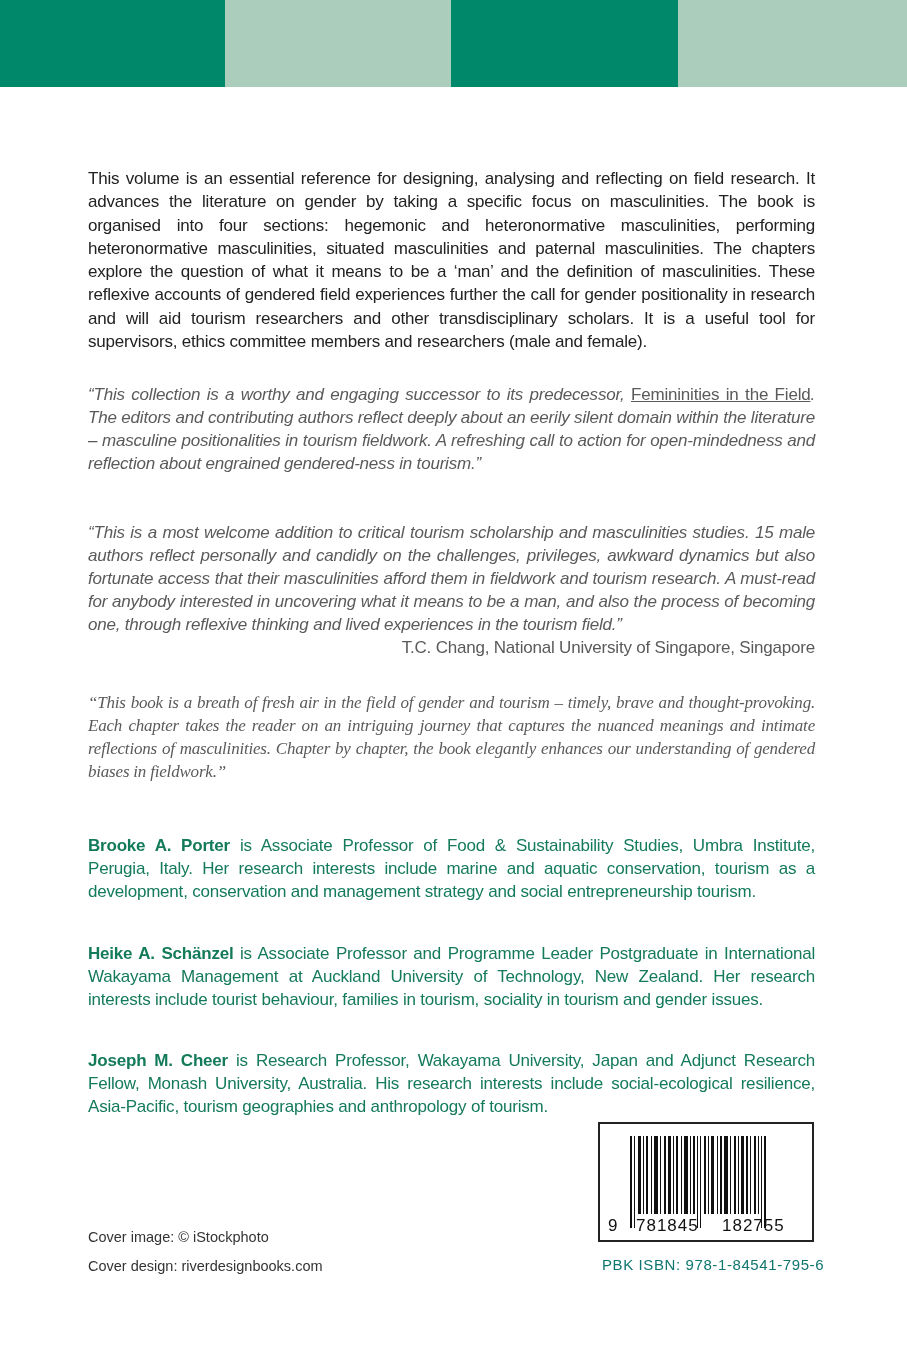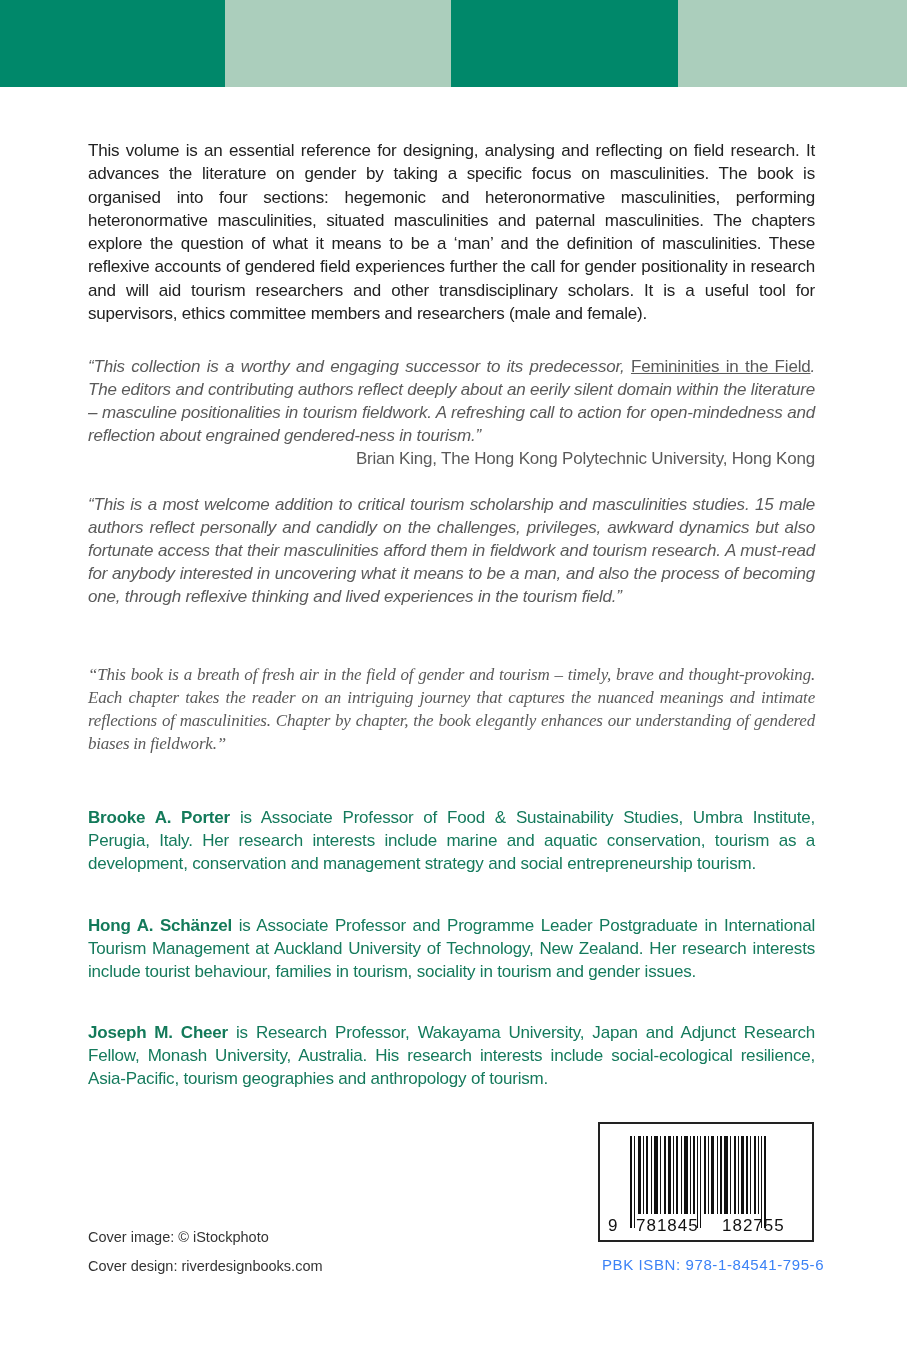--- a/index.html
+++ b/index.html
@@ -5,21 +5,21 @@
   html, body { margin: 0; padding: 0; }
   body {
     width: 907px; height: 1360px; background: #ffffff; position: relative; overflow: hidden;
     font-family: "Liberation Sans", sans-serif;
   }
   .bands { position: absolute; top: 0; left: 0; width: 907px; height: 87px; display: flex; }
   .band { height: 87px; }
   .band.dark { background: #00886a; }
   .band.light { background: #abcebc; }
 
-  .content { position: absolute; left: 88px; width: 727px; }
+  .content { position: absolute; left: 88px; width: 727px; margin-top: 28px; }
   .blurb {
     top: 139px; font-size: 17px; line-height: 23.3px; color: #222222;
     text-align: justify; letter-spacing: -0.2px;
   }
   .quote {
     font-size: 17px; line-height: 23px; color: #5a5a5a; text-align: justify; letter-spacing: -0.2px;
   }
   .quote .q-text { font-style: italic; }
   .quote .q-upright { font-style: normal; text-decoration: underline; }
   .quote .attrib { display: block; text-align: right; font-style: normal; }
@@ -36,57 +36,57 @@
   .b3 { top: 1021px; }
 
   .barcode-box {
     position: absolute; left: 598px; top: 1122px; width: 216px; height: 120px;
     border: 2px solid #222; box-sizing: border-box; background: #fff;
   }
   .bars { position: absolute; left: 30px; top: 12px; height: 88px; display: flex; align-items: flex-start; }
   .bars span { display: inline-block; background: #111; height: 78px; margin-right: 2px; }
   .bars span.long { height: 92px; }
   .bc-num { position: absolute; font-family: "Liberation Sans", sans-serif; font-size: 17px; color: #111; top: 92px; }
-  .isbn { position: absolute; left: 602px; top: 1256px; font-size: 15px; color: #3b82f6; letter-spacing: 0.6px; }
+  .isbn { position: absolute; left: 602px; top: 1256px; font-size: 15px; color: #0f766e; letter-spacing: 0.6px; }
 
   .credits { position: absolute; left: 88px; font-size: 14.5px; color: #333; }
   .c1 { top: 1229px; }
   .c2 { top: 1258px; }
 </style>
 </head>
 <body>
 
 <div class="bands">
   <div class="band dark" style="width:225px"></div>
   <div class="band light" style="width:226px"></div>
   <div class="band dark" style="width:227px"></div>
   <div class="band light" style="width:229px"></div>
 </div>
 
 <div class="content blurb">This volume is an essential reference for designing, analysing and reflecting on field research. It advances the literature on gender by taking a specific focus on masculinities. The book is organised into four sections: hegemonic and heteronormative masculinities, performing heteronormative masculinities, situated masculinities and paternal masculinities. The chapters explore the question of what it means to be a ‘man’ and the definition of masculinities. These reflexive accounts of gendered field experiences further the call for gender positionality in research and will aid tourism researchers and other transdisciplinary scholars. It is a useful tool for supervisors, ethics committee members and researchers (male and female).</div>
 
 <div class="content quote q1">
   <span class="q-text">“This collection is a worthy and engaging successor to its predecessor, </span><span class="q-upright">Femininities in the Field</span><span class="q-text">. The editors and contributing authors reflect deeply about an eerily silent domain within the literature – masculine positionalities in tourism fieldwork. A refreshing call to action for open-mindedness and reflection about engrained gendered-ness in tourism.”</span>
-  <span class="attrib">Brian King, The Hong Kong Polytechnic University, Hong Kong</span>
 </div>
 
 <div class="content quote q2">
   <span class="q-text">“This is a most welcome addition to critical tourism scholarship and masculinities studies. 15 male authors reflect personally and candidly on the challenges, privileges, awkward dynamics but also fortunate access that their masculinities afford them in fieldwork and tourism research. A must-read for anybody interested in uncovering what it means to be a man, and also the process of becoming one, through reflexive thinking and lived experiences in the tourism field.”</span>
+  <span class="attrib">T.C. Chang, National University of Singapore, Singapore</span>
 </div>
 
 <div class="content quote q3">
   <span class="q-text">“This book is a breath of fresh air in the field of gender and tourism – timely, brave and thought-provoking. Each chapter takes the reader on an intriguing journey that captures the nuanced meanings and intimate reflections of masculinities. Chapter by chapter, the book elegantly enhances our understanding of gendered biases in fieldwork.”</span>
 </div>
 
 <div class="content bio b1">
   <span class="name">Brooke A. Porter</span><span> is Associate Professor of Food &amp; Sustainability Studies, Umbra Institute, Perugia, Italy. Her research interests include marine and aquatic conservation, tourism as a development, conservation and management strategy and social entrepreneurship tourism.</span>
 </div>
 
 <div class="content bio b2">
-  <span class="name">Hong A. Schänzel</span><span> is Associate Professor and Programme Leader Postgraduate in International Tourism Management at Auckland University of Technology, New Zealand. Her research interests include tourist behaviour, families in tourism, sociality in tourism and gender issues.</span>
+  <span class="name">Heike A. Schänzel</span><span> is Associate Professor and Programme Leader Postgraduate in International Wakayama Management at Auckland University of Technology, New Zealand. Her research interests include tourist behaviour, families in tourism, sociality in tourism and gender issues.</span>
 </div>
 
 <div class="content bio b3">
   <span class="name">Joseph M. Cheer</span><span> is Research Professor, Wakayama University, Japan and Adjunct Research Fellow, Monash University, Australia. His research interests include social-ecological resilience, Asia-Pacific, tourism geographies and anthropology of tourism.</span>
 </div>
 
 <div class="barcode-box">
   <div class="bars">
     <span class="long" style="width:2px"></span>
       <span class="long" style="width:1px;margin-right:3px"></span>

